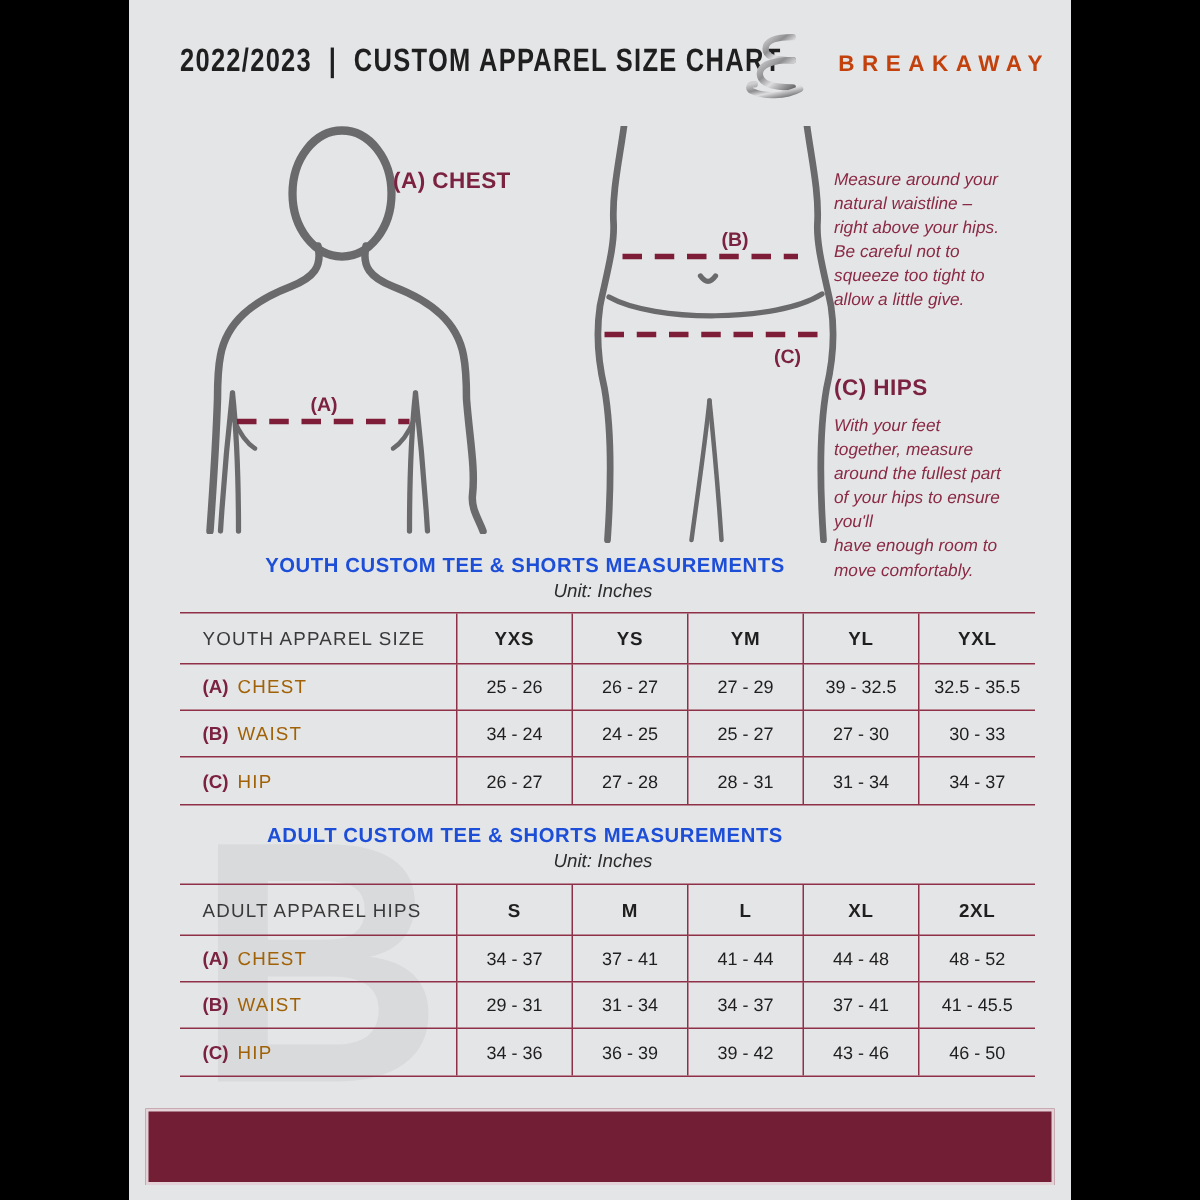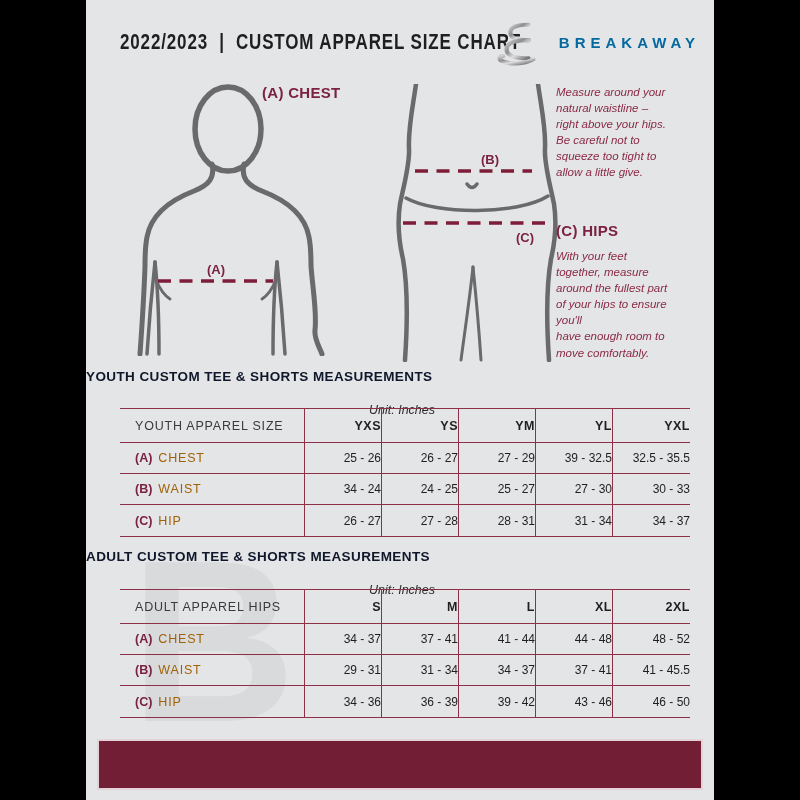--- a/index.html
+++ b/index.html
@@ -7,50 +7,50 @@
   .frame{position:absolute;left:0;top:0;width:800px;height:800px;background:#000;}
   .content{position:absolute;left:86px;top:0;width:628px;height:800px;background:#e4e5e7;overflow:hidden;}
 
   
   .watermark{position:absolute;left:44px;top:527px;font-size:230px;font-weight:bold;
     color:#d9dadc;line-height:1;z-index:0;letter-spacing:0;}
 
   
   .hdr-title{position:absolute;left:34px;top:30px;font-size:20px;font-weight:bold;color:#1f1f1f;
     letter-spacing:1px;white-space:pre;transform:scale(0.85,1.08);transform-origin:left center;z-index:2;}
-  .brand{position:absolute;right:14px;top:34px;font-size:15px;font-weight:bold;color:#0369a1;
+  .brand{position:absolute;right:14px;top:34px;font-size:15px;font-weight:bold;color:#c2410c;
     letter-spacing:5px;z-index:2;}
   .logo{position:absolute;left:410px;top:17px;z-index:2;}
 
   
-  .guide-block{position:absolute;z-index:2;}
+  .guide-block{position:absolute;z-index:2;margin-top:28px;}
   .guide-heading{font-size:15px;font-weight:bold;color:#7b2240;letter-spacing:.3px;margin:0 0 9px 0;}
   .guide-body{font-size:11.5px;line-height:1.4;font-style:italic;color:#8a2a45;white-space:pre-line;margin:0;}
   .chest-text{left:176px;top:84px;width:130px;}
   .waist-text{left:470px;top:84px;width:152px;}
   .hips-text{left:470px;top:222px;width:152px;}
   .fig{position:absolute;z-index:1;}
   .fig-chest{left:40px;top:84px;}
   .fig-hips{left:305px;top:84px;}
 
   
-  .sec-title{position:absolute;left:0;width:528px;text-align:left;font-size:13.5px;font-weight:bold;
-    color:#0f172a;letter-spacing:.4px;z-index:2;}
+  .sec-title{position:absolute;left:0;width:528px;text-align:center;font-size:13.5px;font-weight:bold;
+    color:#1d4ed8;letter-spacing:.4px;z-index:2;}
   .sec-unit{position:absolute;left:0;width:632px;text-align:center;font-size:12.5px;font-style:italic;
-    color:#2c2c2c;z-index:2;margin-top:16px;}
+    color:#2c2c2c;z-index:2;}
   .yt-title{top:369px;} .yt-unit{top:387px;}
   .at-title{top:549px;} .at-unit{top:567px;}
 
   
   .size-table{position:absolute;left:34px;width:570px;display:grid;
     grid-template-columns:185px 77px 77px 77px 77px 77px;
     grid-template-rows:34px 31px 31px 31px;
     border-top:1.5px solid #8f3049;border-bottom:1.5px solid #8f3049;z-index:2;}
   .yt-table{top:408px;} .at-table{top:589px;}
-  .cell{display:flex;align-items:center;justify-content:flex-end;}
+  .cell{display:flex;align-items:center;justify-content:center;}
   .cell.vline{border-right:1.5px solid #8f3049;}
   .cell.hline{border-bottom:1.5px solid #8f3049;}
   .cell.first{justify-content:flex-start;padding-left:15px;}
   .th-label{font-size:12.5px;color:#3a3a3a;letter-spacing:.8px;}
   .th-size{font-size:12.5px;font-weight:bold;color:#1f1f1f;letter-spacing:.5px;}
   .row-key{font-size:12.5px;font-weight:bold;color:#7b2240;margin-right:6px;}
   .row-label{font-size:12.5px;color:#a16207;letter-spacing:.8px;}
   .val{font-size:12px;color:#1f1f1f;}
 
   

